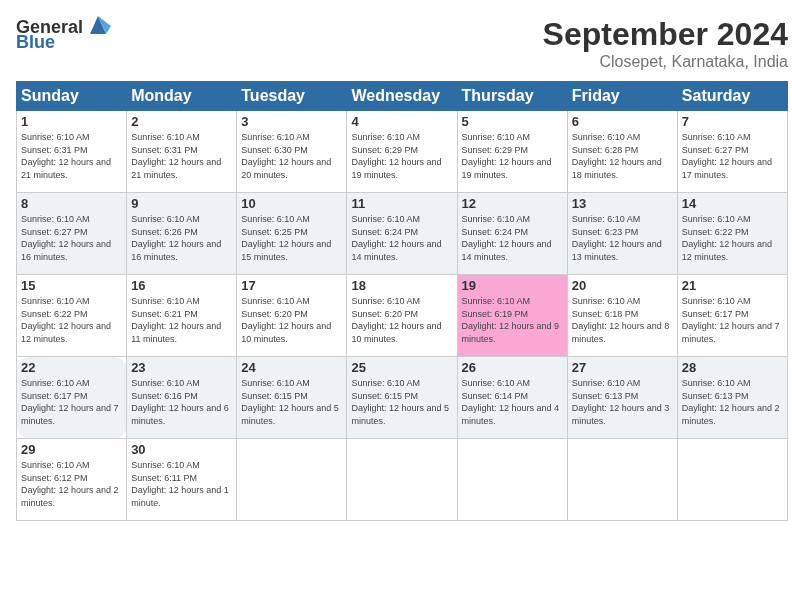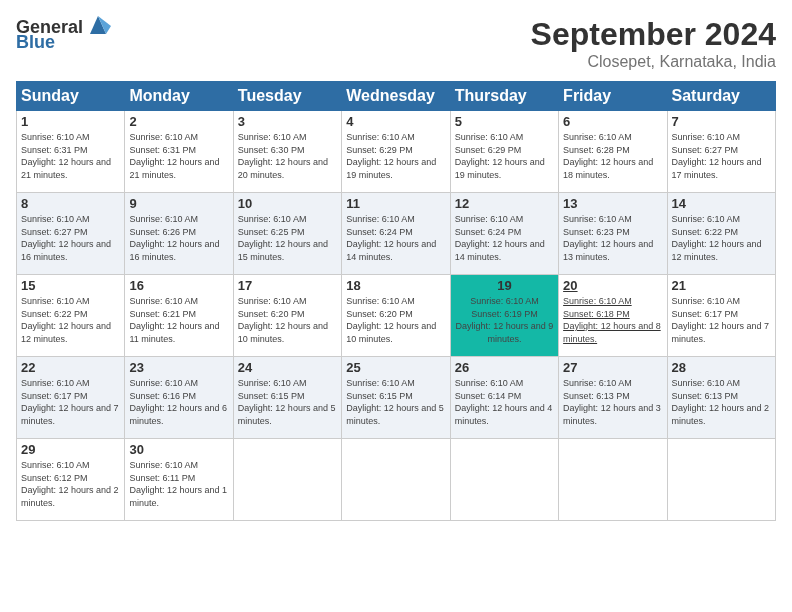--- a/index.html
+++ b/index.html
@@ -6,21 +6,21 @@
     body {
       font-family: Arial, sans-serif;
       background: #fff;
       width: 792px;
       height: 612px;
       overflow: hidden;
     }
     .page {
       width: 792px;
       height: 480px;
-      padding: 16px 16px 10px 16px;
+      padding: 16px 4px 10px 16px;
       background: #fff;
     }
     .header {
       display: flex;
       justify-content: space-between;
       align-items: flex-start;
       margin-bottom: 10px;
     }
     .logo {
       display: flex;
@@ -189,35 +189,35 @@
         <span class="day-info">Sunrise: 6:10 AM<br>Sunset: 6:21 PM<br>Daylight: 12 hours and 11 minutes.</span>
       </td>
           <td style="background: rgb(255, 255, 255);">
         <span class="day-number">17</span>
         <span class="day-info">Sunrise: 6:10 AM<br>Sunset: 6:20 PM<br>Daylight: 12 hours and 10 minutes.</span>
       </td>
           <td style="background: rgb(255, 255, 255);">
         <span class="day-number">18</span>
         <span class="day-info">Sunrise: 6:10 AM<br>Sunset: 6:20 PM<br>Daylight: 12 hours and 10 minutes.</span>
       </td>
-          <td style="background: #14b8a6; text-align: center;">
+          <td style="background: #f9a8d4;">
         <span class="day-number">19</span>
         <span class="day-info">Sunrise: 6:10 AM<br>Sunset: 6:19 PM<br>Daylight: 12 hours and 9 minutes.</span>
       </td>
-          <td style="background: rgb(255, 255, 255); text-decoration: underline;">
+          <td style="background: rgb(255, 255, 255);">
         <span class="day-number">20</span>
         <span class="day-info">Sunrise: 6:10 AM<br>Sunset: 6:18 PM<br>Daylight: 12 hours and 8 minutes.</span>
       </td>
           <td style="background: rgb(255, 255, 255);">
         <span class="day-number">21</span>
         <span class="day-info">Sunrise: 6:10 AM<br>Sunset: 6:17 PM<br>Daylight: 12 hours and 7 minutes.</span>
       </td>
         </tr>
         <tr>
-          <td style="background: rgb(238, 242, 247);">
+          <td style="background: rgb(238, 242, 247); border-radius: 14px;">
         <span class="day-number">22</span>
         <span class="day-info">Sunrise: 6:10 AM<br>Sunset: 6:17 PM<br>Daylight: 12 hours and 7 minutes.</span>
       </td>
           <td style="background: rgb(238, 242, 247);">
         <span class="day-number">23</span>
         <span class="day-info">Sunrise: 6:10 AM<br>Sunset: 6:16 PM<br>Daylight: 12 hours and 6 minutes.</span>
       </td>
           <td style="background: rgb(238, 242, 247);">
         <span class="day-number">24</span>
         <span class="day-info">Sunrise: 6:10 AM<br>Sunset: 6:15 PM<br>Daylight: 12 hours and 5 minutes.</span>

